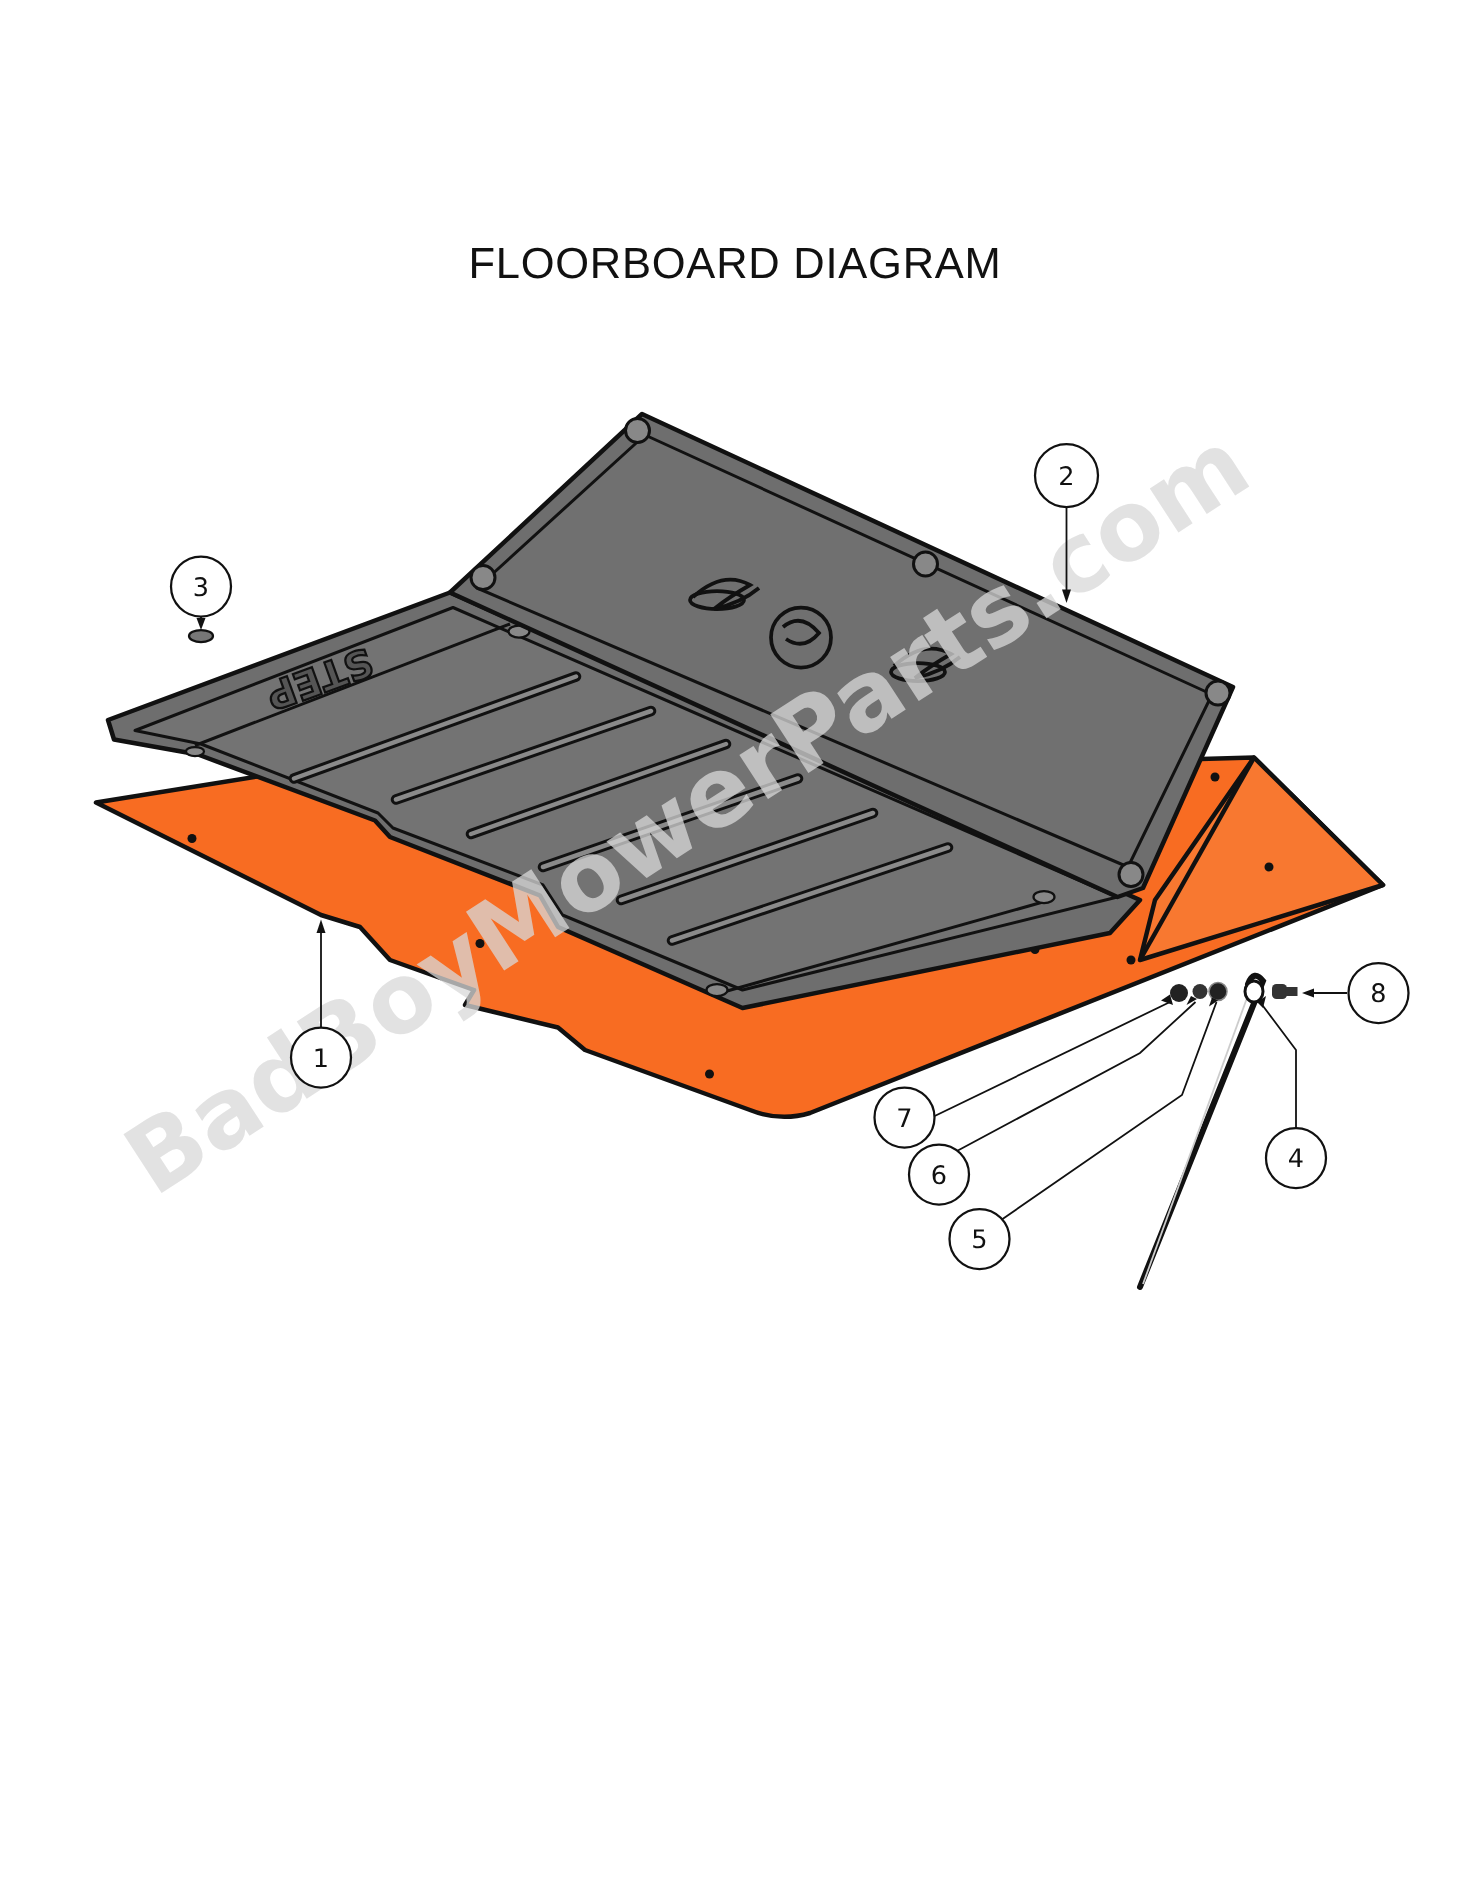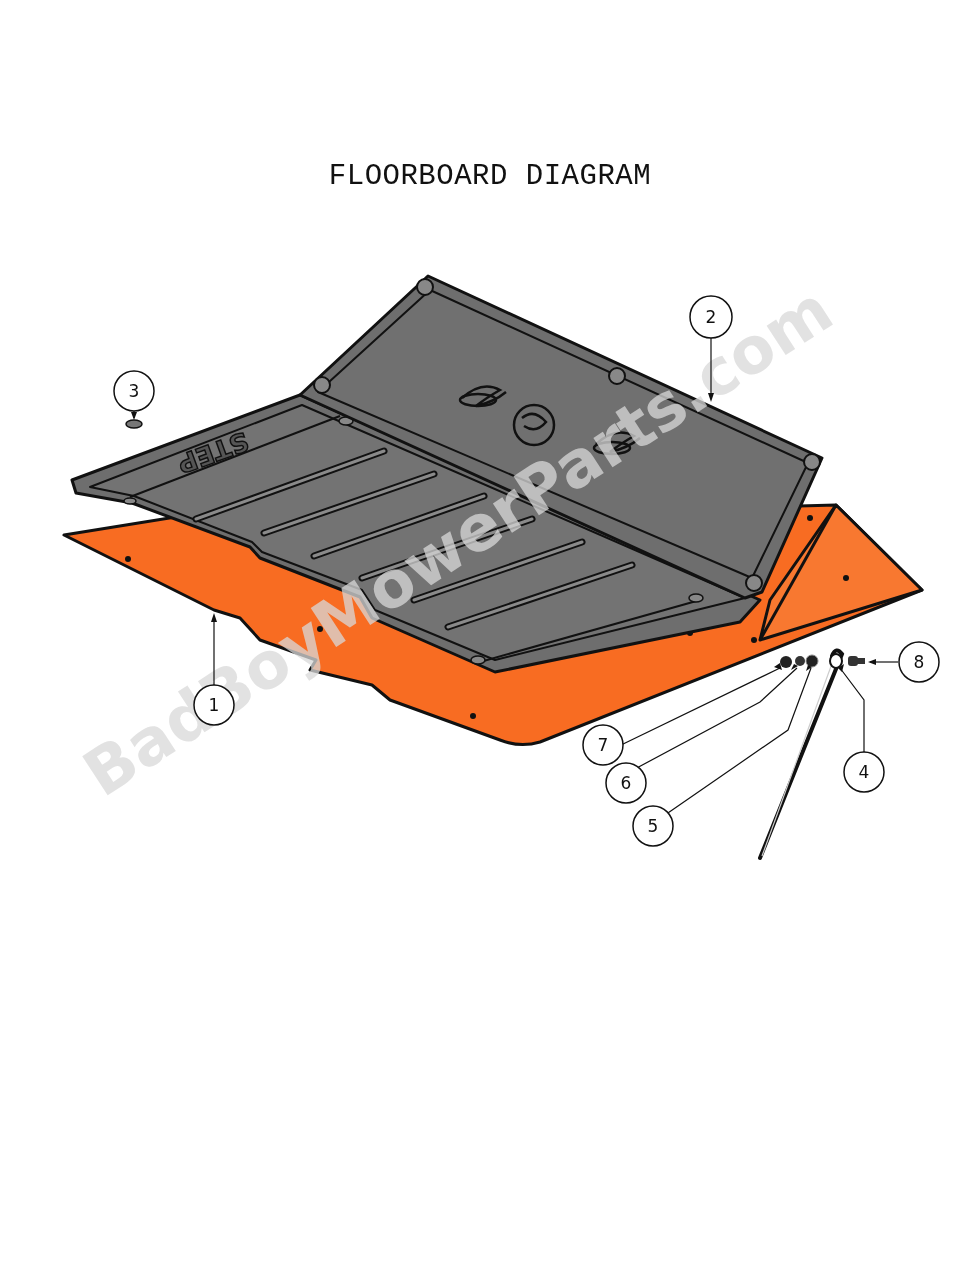--- a/index.html
+++ b/index.html
@@ -1,19 +1,19 @@
 <!DOCTYPE html>
 <html><head>
   <meta charset="utf-8">
   <style>
     html, body { margin: 0; padding: 0; background: #ffffff; }
     body { width: 980px; height: 1268px; position: relative; overflow: hidden; font-family: "Liberation Serif", serif; }
     .title {
       position: absolute; left: 0; width: 980px; top: 160px; text-align: center;
-      font-family: Liberation Mono, monospace; font-size: 29px; color: #111; letter-spacing: 0.5px;
+      font-family: Liberation Sans, sans-serif; font-size: 29px; color: #111; letter-spacing: 0.5px;
     }
     svg.diagram { position: absolute; left: 0; top: 0; }
     .callout-num { font-family: "DejaVu Sans", "Liberation Sans", sans-serif; font-size: 17px; fill: #111; }
     .wm { font-family: "DejaVu Sans", sans-serif; font-weight: bold; font-size: 64px; fill: #d9d9d9; opacity: 0.75; }
   </style>
 </head>
 <body>
 
 <div class="title">FLOORBOARD DIAGRAM</div>
 

